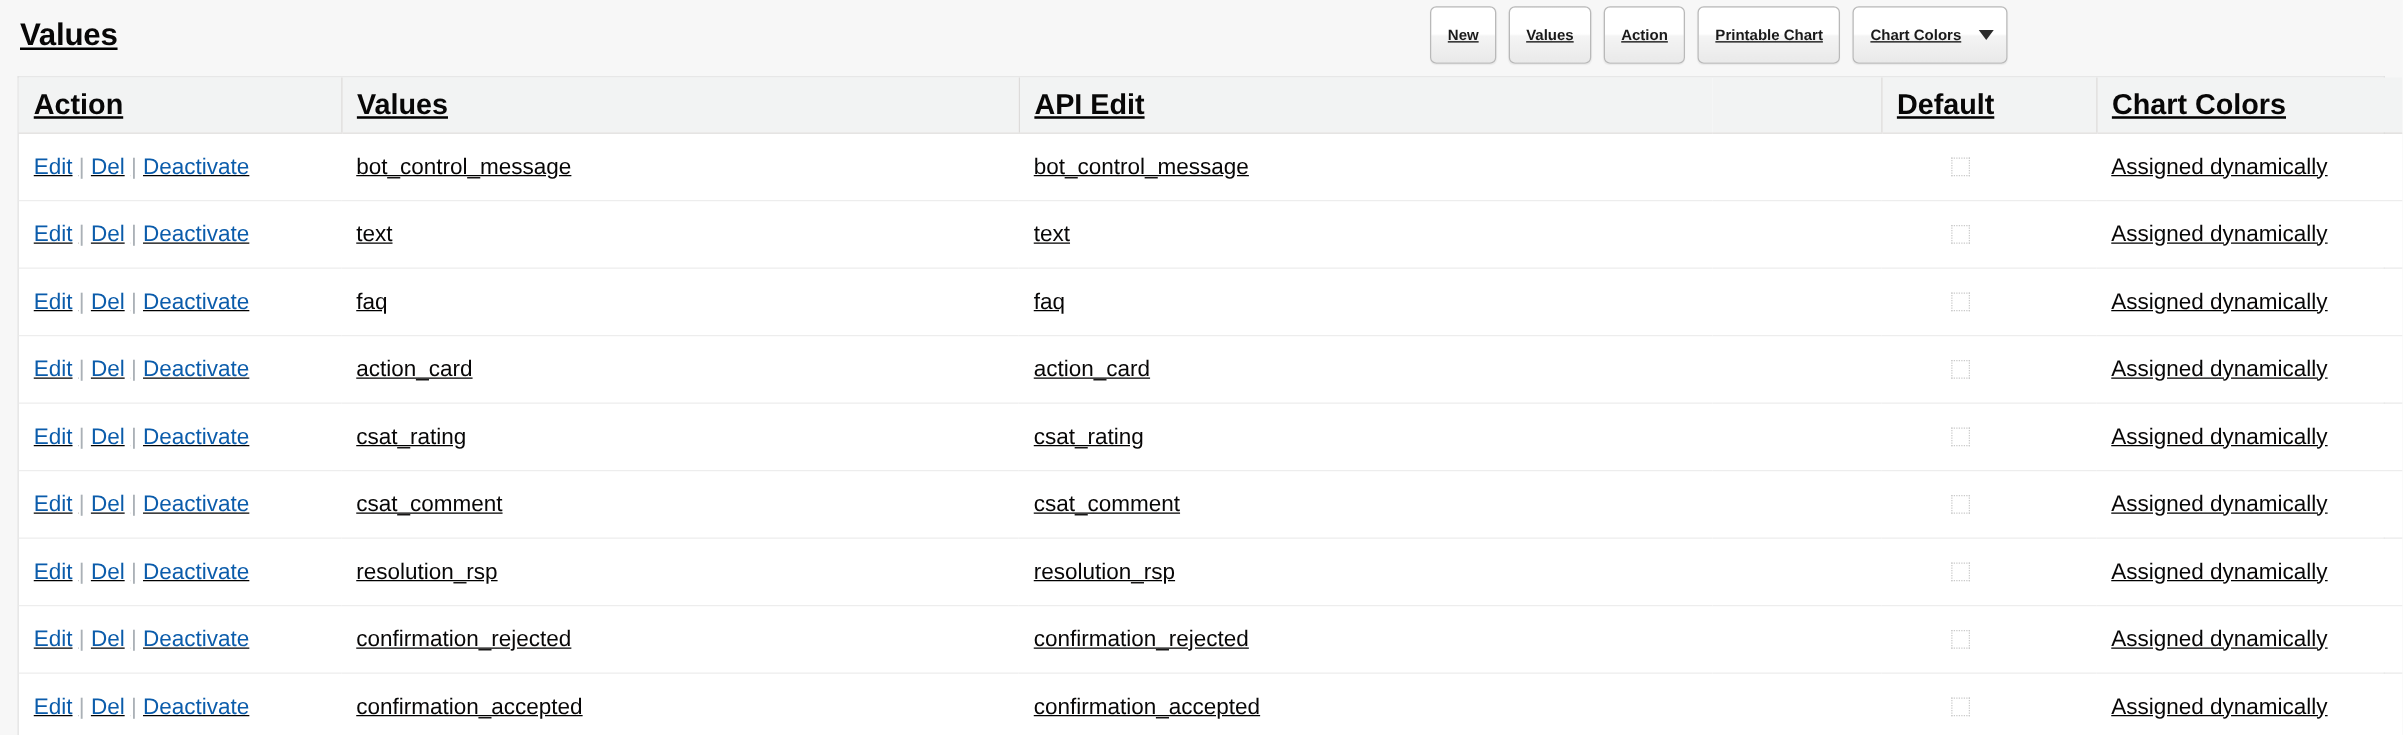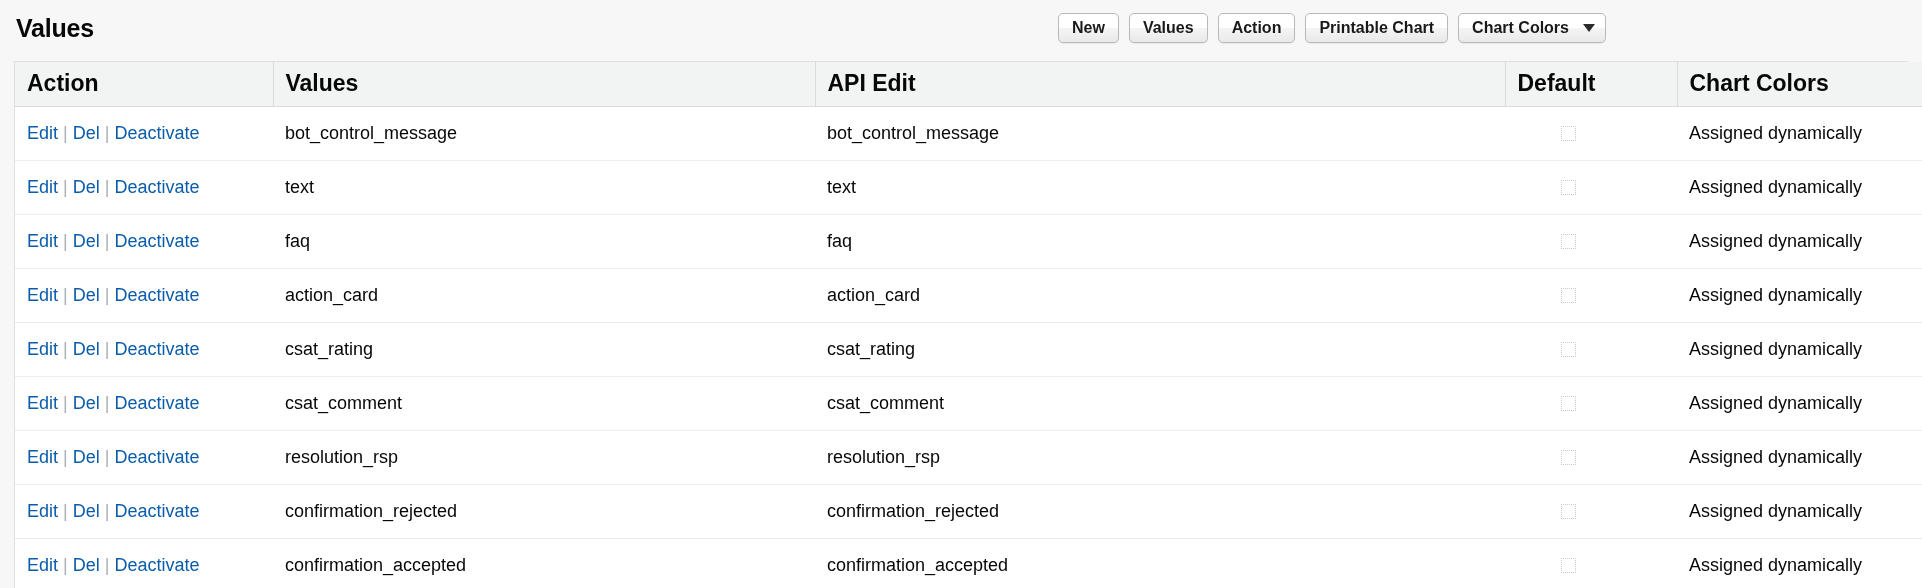--- a/index.html
+++ b/index.html
@@ -13,20 +13,21 @@
     font-family: "Liberation Sans", sans-serif;
     -webkit-font-smoothing: antialiased;
   }
 
   .page {
     position: relative;
     width: 1922px;
     height: 588px;
     background: #f7f7f7;
     overflow: hidden;
+    text-decoration: underline;
   }
 
   
   .topbar {
     position: relative;
     height: 56px;
     padding: 0 20px 0 16px;
     display: flex;
     align-items: center;
     background: #f7f7f7;
@@ -46,24 +47,24 @@
     display: flex;
     align-items: center;
     gap: 10px;
     padding-right: 296px;
   }
 
   .btn {
     display: inline-flex;
     align-items: center;
     justify-content: center;
-    height: 30px;
+    height: 46px;
     padding: 0 13px;
     font-family: "Liberation Sans", sans-serif;
-    font-size: 16px;
+    font-size: 12px;
     font-weight: bold;
     color: #1a1a1a;
     background: linear-gradient(to bottom, #ffffff 0%, #ffffff 48%, #f4f4f4 52%, #e9e9e9 100%);
     border: 1px solid #b9b9b9;
     border-radius: 5px;
     box-shadow: 0 1px 1px rgba(0,0,0,0.06);
     cursor: pointer;
     white-space: nowrap;
     line-height: 1;
   }

